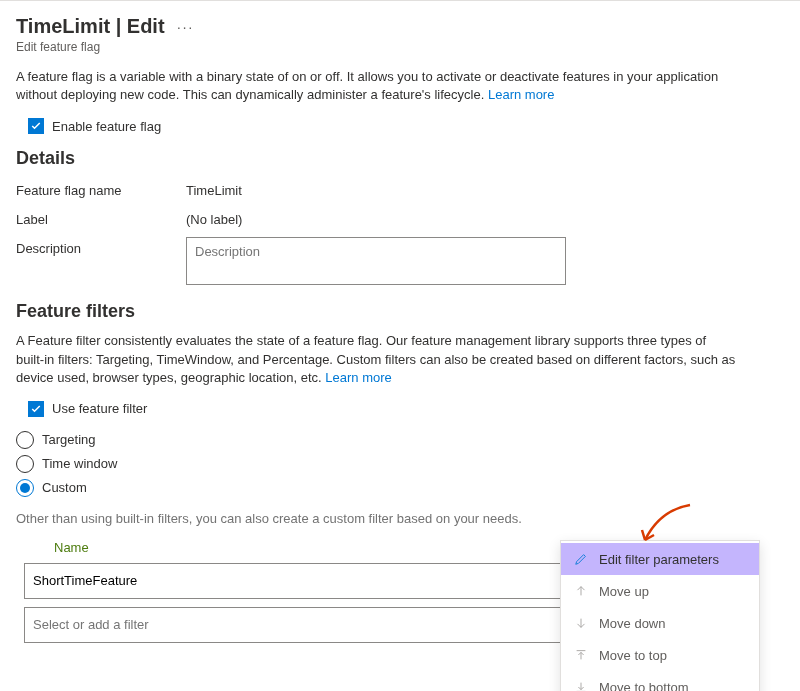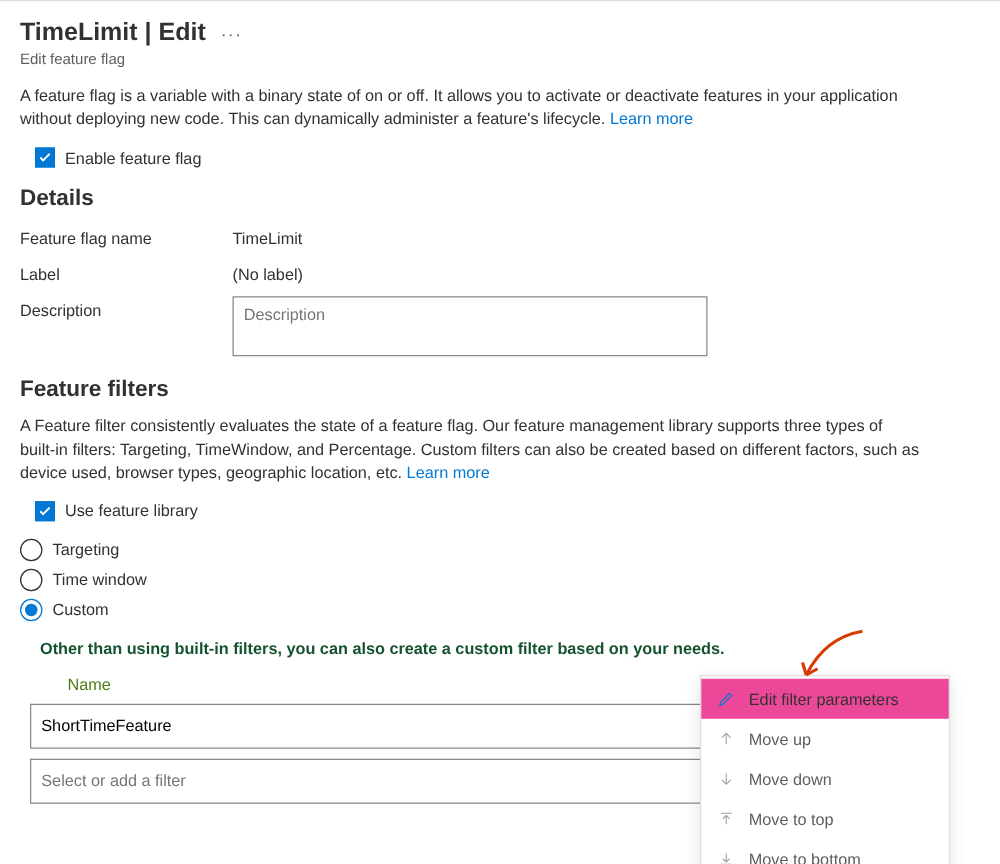--- a/index.html
+++ b/index.html
@@ -17,29 +17,29 @@
   .field-row { display:flex; align-items:flex-start; margin-bottom:10px; }
   .field-label { width:170px; font-size:13px; color:#323130; padding-top:4px; }
   .field-value { font-size:13px; color:#323130; padding-top:4px; }
   .textarea { width:380px; height:48px; border:1px solid #8a8886; padding:6px 8px; font-family:inherit; font-size:13px; resize:none; }
   .sec2 { margin-top:16px; }
   .radio-row { display:flex; align-items:center; gap:8px; margin:6px 0; }
   .radio { width:18px; height:18px; border:1px solid #323130; border-radius:50%; display:flex; align-items:center; justify-content:center; cursor:pointer; }
   .radio.sel { border-color:#0078d4; }
   .radio .dot { width:10px; height:10px; border-radius:50%; background:#0078d4; display:none; }
   .radio.sel .dot { display:block; }
-  .hint { font-size:13px; color:#14532d; margin:14px 0 14px 16px;font-weight:bold; }
+  .hint { font-size:13px; color:#737373; margin:14px 0 14px 0; }
   .filter-block { margin-left:8px; }
   .col-name { font-size:13px; font-weight:400; color:#4d7c0f; margin:0 0 8px 30px; }
   .filter-line { display:flex; align-items:center; gap:6px; margin-bottom:8px; }
   .filter-input { flex:0 0 540px; height:36px; border:1px solid #8a8886; padding:2px 8px; font-family:inherit; font-size:13px; }
   .iconbtn { width:18px; height:18px; display:flex; align-items:center; justify-content:center; cursor:pointer; color:#605e5c; }
   .menu { position:absolute; left:560px; top:540px; width:200px; background:#fff; border:1px solid #e1dfdd; box-shadow:0 4px 12px rgba(0,0,0,.12); padding:2px 0; }
   .menu-item { display:flex; align-items:center; gap:10px; padding:8px 12px; font-size:13px; color:#605e5c; cursor:pointer; }
-  .menu-item.active { background:#ec4899; color:#323130; }
+  .menu-item.active { background:#c4b5fd; color:#323130; }
   .menu-ico { width:16px; height:16px; display:flex; align-items:center; justify-content:center; }
   .menu-ico svg { width:14px; height:14px; }
   .footer { border-top:1px solid #e1dfdd; margin-top:60px; padding:10px 16px; display:flex; gap:10px; }
   .btn-primary { background:#0078d4; color:#fff; border:none; padding:6px 22px; font-size:13px; cursor:pointer; }
   .btn-secondary { background:#fff; color:#323130; border:1px solid #8a8886; padding:5px 16px; font-size:13px; cursor:pointer; }
   .more-dots { font-size:14px; color:#605e5c; cursor:pointer; letter-spacing:1px; }
   .arrow { position:absolute; left:630px; top:500px; pointer-events:none; }
   .wrap { position:relative; }
   hr.top { border:none; border-top:1px solid #e1dfdd; margin:0 0 6px 0; }
 </style>
@@ -90,21 +90,21 @@
       <span>A Feature filter consistently evaluates the state of a feature flag. Our feature management library supports three types of built-in filters: Targeting, TimeWindow, and Percentage. Custom filters can also be created based on different factors, such as device used, browser types, geographic location, etc.</span>
       <span class="link">Learn more</span>
     </div>
 
     <div class="chk-row">
       <div class="chk">
         <svg viewBox="0 0 16 16">
               <path d="M13 4L6 11 3 8" stroke="#fff" stroke-width="2" fill="none"></path>
             </svg>
       </div>
-      <div>Use feature library</div>
+      <div>Use feature filter</div>
     </div>
 
     <div class="radio-row">
       <div class="radio"></div>
       <div>Targeting</div>
     </div>
     <div class="radio-row">
       <div class="radio"></div>
       <div>Time window</div>
     </div>

